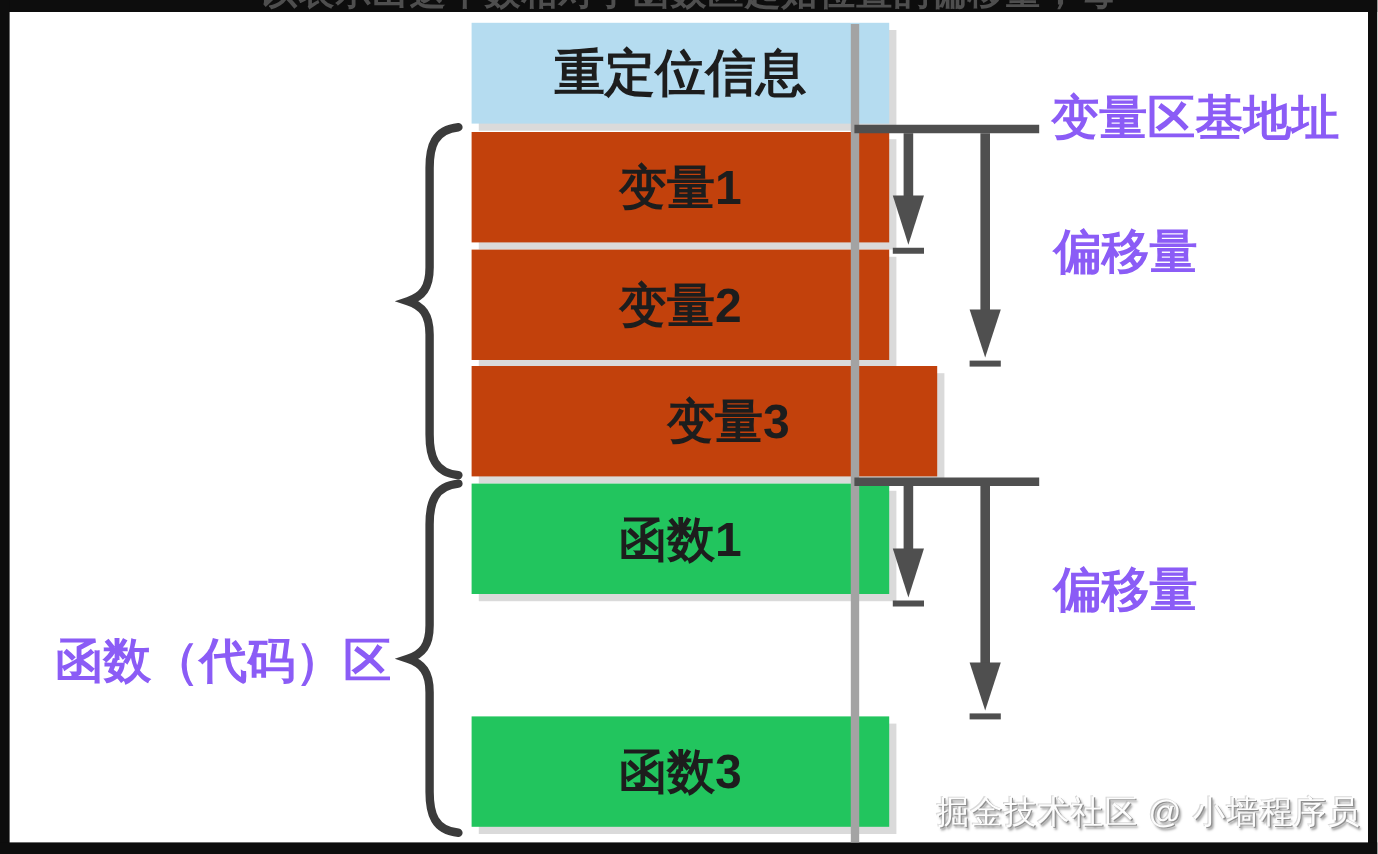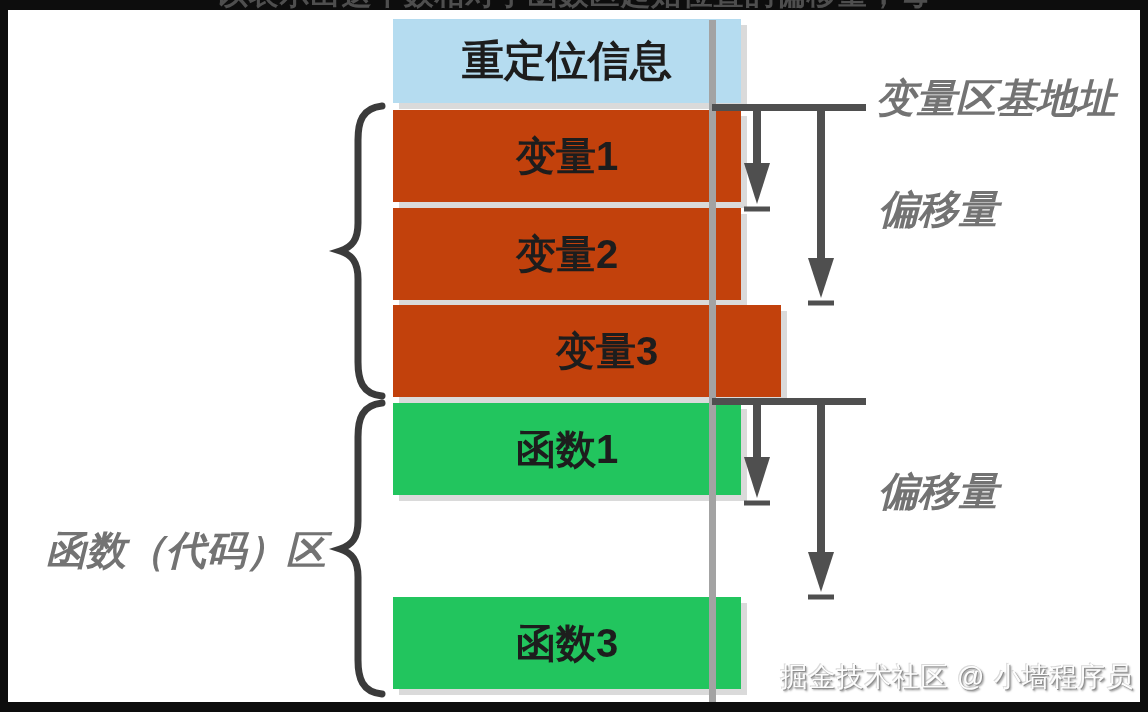--- a/index.html
+++ b/index.html
@@ -28,21 +28,21 @@
   .box-reloc{top:19px;height:84px;background:#b5dcf0;font-size:42px;}
   .box-var{background:#c2410c;height:92px;}
   .box-fn{background:#22c55e;height:92px;}
   .v1{top:110px;} .v2{top:208px;} .v3{top:305px;padding-left:40px;}
   .f1{top:403px;} .f2{top:500px;} .f3{top:597px;}
   
   .guide-line{position:absolute;left:709px;top:20px;width:7px;height:682px;background:#a3a3a3;}
   
   .overlay{position:absolute;left:0;top:0;pointer-events:none;}
   
-  .lbl{position:absolute;font-weight:bold;color:#737373;white-space:nowrap;font-style:italic;}
+  .lbl{position:absolute;font-weight:bold;color:#8b5cf6;white-space:nowrap;}
   .lbl-left{font-size:40px;left:10px;}
   .region-vars{top:222px;}
   .region-fns{top:523px;margin-left:36px;}
   .lbl-right{font-size:40px;left:876px;}
   .base-vars{top:71px;}
   .offset-vars{top:182px;left:878px;}
   .base-fns{top:356px;}
   .offset-fns{top:464px;left:878px;}
   
   .watermark{

